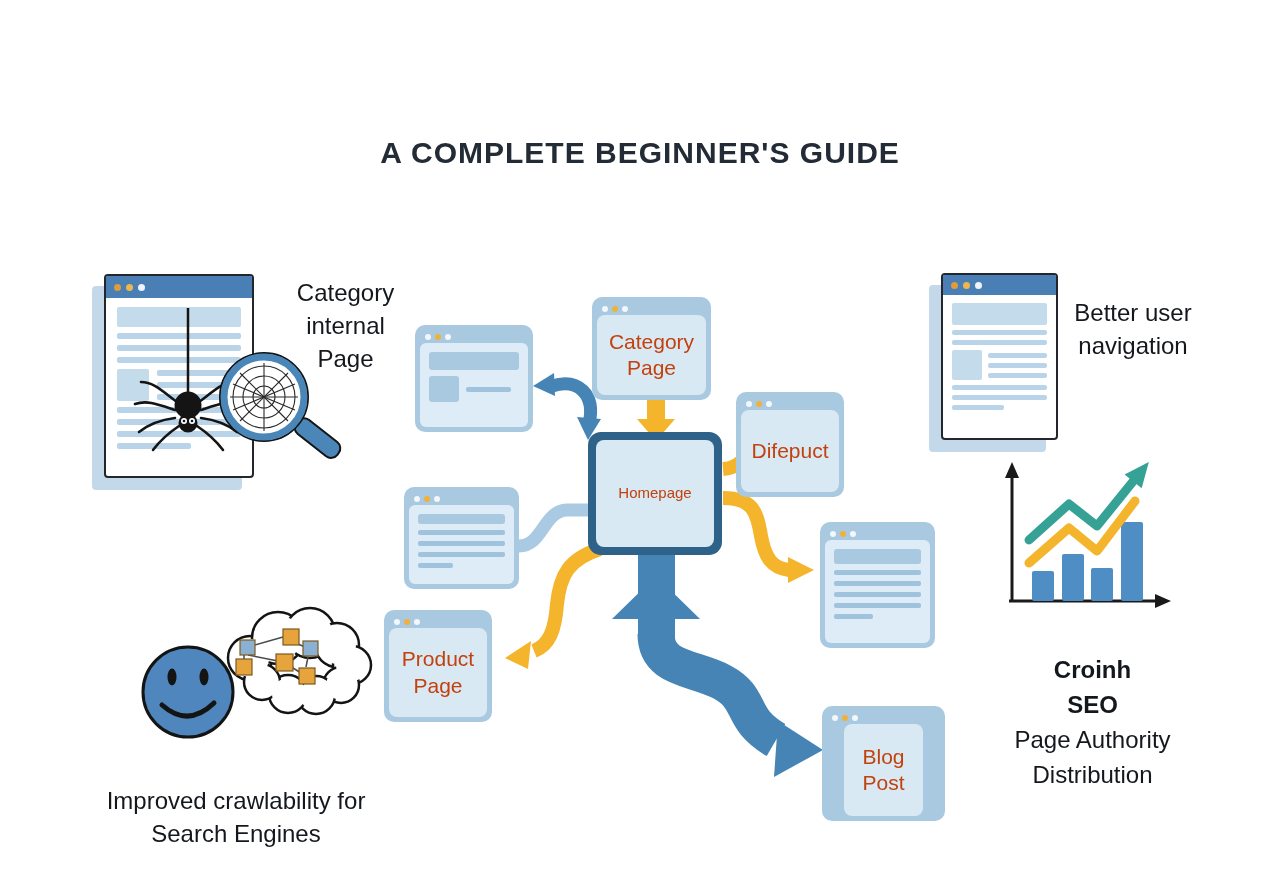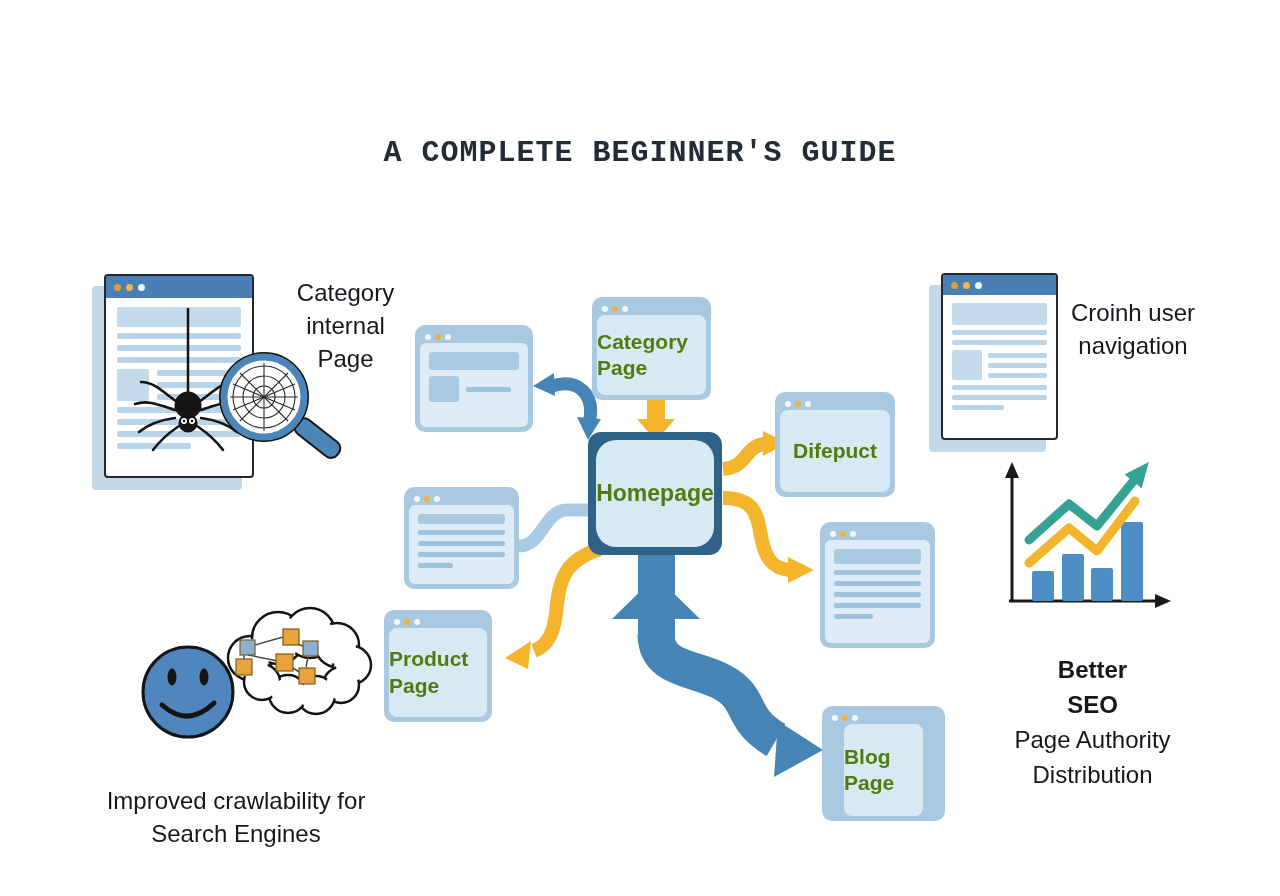--- a/index.html
+++ b/index.html
@@ -7,21 +7,21 @@
     --c-box_fill:#d9e9f4; --c-box_frame:#a9c9e1; --c-homepage_frame:#2e6288;
     --c-window_header_blue:#4a7fb5; --c-chart_bar_blue:#4e8ec4; --c-chart_teal:#36a295;
     --c-smiley_blue:#4e86bd; --c-ink:#1c222b;
   }
   html,body{margin:0;padding:0;background:#fff;}
   .canvas{position:relative;width:1280px;height:896px;background:#ffffff;overflow:hidden;
           font-family:"Liberation Sans",sans-serif;color:var(--c-ink);}
   .title{position:absolute;top:66px;left:0;width:100%;text-align:center;font-size:43px;
          font-weight:700;letter-spacing:1px;color:#222b36;margin:0;}
   .subtitle{position:absolute;top:136px;left:0;width:100%;text-align:center;font-size:30px;
-         font-weight:700;letter-spacing:1px;color:#222b36;margin:0;font-family:Liberation Mono, monospace;}
+         font-weight:700;letter-spacing:1px;color:#222b36;margin:0;}
   .caption{position:absolute;text-align:center;color:#14181d;font-size:24px;line-height:33px;}
   .caption .b{font-weight:700;}
   
   .shadow{position:absolute;background:#c3d9ea;border-radius:4px;}
   .bwin{position:absolute;background:#fff;border:2px solid #23272b;border-radius:4px;box-sizing:border-box;}
   .bar{height:22px;background:var(--c-window_header_blue);display:flex;align-items:center;gap:5px;padding:0 8px;}
   .dot{width:7px;height:7px;border-radius:50%;}
   .d1{background:#e09b3a;} .d2{background:#ecb84e;} .d3{background:#eef4f9;}
   .content{padding:9px 11px;display:flex;flex-direction:column;gap:6px;overflow:hidden;height:calc(100% - 42px);}
   .ln{height:6px;background:#b9d4e8;border-radius:2px;}
@@ -31,24 +31,24 @@
   
   .thumb,.node{position:absolute;background:var(--c-box_frame);border-radius:10px;padding:5px;box-sizing:border-box;}
   .tbar{height:13px;display:flex;gap:4px;align-items:center;padding:0 5px;}
   .tdot{width:6px;height:6px;border-radius:50%;}
   .td1{background:#f2f7fb;} .td2{background:#f0b13c;} .td3{background:#f2f7fb;}
   .tcontent{background:#ddecf6;border-radius:6px;height:calc(100% - 13px);box-sizing:border-box;
             padding:9px;display:flex;flex-direction:column;gap:6px;overflow:hidden;}
   .tln{height:5px;background:#9fc3dd;border-radius:2px;}
   .tblk{background:#a9c9e1;border-radius:3px;}
   .node .ncontent{background:var(--c-box_fill);border-radius:8px;height:calc(100% - 13px);box-sizing:border-box;
-            display:flex;align-items:center;justify-content:center;
-            font-weight:700;font-size:21px;color:#4d7c0f;line-height:1.25;}
+            display:flex;align-items:center;justify-content:center;text-align:center;
+            font-weight:400;font-size:21px;color:#c2410c;line-height:1.25;}
   .node.homepage{background:var(--c-homepage_frame);border-radius:13px;padding:8px;}
-  .node.homepage .ncontent{height:100%;font-size:23px;border-radius:20px;}
+  .node.homepage .ncontent{height:100%;font-size:15px;border-radius:8px;}
   .overlay{position:absolute;left:0;top:0;pointer-events:none;}
   .abs{position:absolute;}
   
   .st-blue{stroke:var(--c-arrow_blue);} .f-blue{fill:var(--c-arrow_blue);}
   .st-yellow{stroke:var(--c-accent_yellow);} .f-yellow{fill:var(--c-accent_yellow);}
   .st-pale{stroke:var(--c-pale_blue);}
   .st-teal{stroke:var(--c-chart_teal);} .f-teal{fill:var(--c-chart_teal);}
   .f-bar{fill:var(--c-chart_bar_blue);}
   .st-ink{stroke:#1a1a1a;} .f-ink{fill:#1a1a1a;}
 </style>
@@ -151,21 +151,21 @@
           <div class="ln" style="height:5px;"></div>
         </div>
       </div>
       <div class="ln" style="height:5px;"></div>
       <div class="ln" style="height:5px;"></div>
       <div class="ln" style="height:5px;width:55%;"></div>
     </div>
   </div>
 
   <div class="caption" style="left:1063px;top:296px;width:140px;">
-    <div>Croinh user</div>
+    <div>Better user</div>
     <div>navigation</div>
   </div>
 
   <div class="thumb" style="left:415px;top:325px;width:118px;height:107px;">
     <div class="tbar">
       <span class="tdot td1"></span>
       <span class="tdot td2"></span>
       <span class="tdot td3"></span>
     </div>
     <div class="tcontent">
@@ -247,21 +247,21 @@
       <span class="tdot td2"></span>
       <span class="tdot td3"></span>
     </div>
     <div class="ncontent">Category Page</div>
   </div>
 
   <div class="node homepage" style="left:588px;top:432px;width:134px;height:123px;">
     <div class="ncontent">Homepage</div>
   </div>
 
-  <div class="node" style="left:775px;top:392px;width:120px;height:105px;">
+  <div class="node" style="left:736px;top:392px;width:108px;height:105px;">
     <div class="tbar">
       <span class="tdot td1"></span>
       <span class="tdot td2"></span>
       <span class="tdot td3"></span>
     </div>
     <div class="ncontent">Difepuct</div>
   </div>
 
   <div class="node" style="left:384px;top:610px;width:108px;height:112px;">
     <div class="tbar">
@@ -271,21 +271,21 @@
     </div>
     <div class="ncontent">Product Page</div>
   </div>
 
   <div class="node" style="left:822px;top:706px;width:123px;height:115px;">
     <div class="tbar">
       <span class="tdot td1"></span>
       <span class="tdot td2"></span>
       <span class="tdot td3"></span>
     </div>
-    <div class="ncontent" style="width:70%;margin:0 auto;">Blog Page</div>
+    <div class="ncontent" style="width:70%;margin:0 auto;">Blog Post</div>
   </div>
 
   <svg id="seo-chart" class="abs" style="left:990px;top:443px;" width="200" height="180" viewBox="0 0 200 180">
     <g>
       <line x1="22" y1="30" x2="22" y2="159" class="st-ink" stroke-width="3"></line>
       <line x1="19" y1="158" x2="172" y2="158" class="st-ink" stroke-width="3"></line>
       <polygon points="22,19 15,35 29,35" class="f-ink"></polygon>
       <polygon points="181,158 165,151 165,165" class="f-ink"></polygon>
     </g>
     <g id="chart-series">
@@ -293,21 +293,21 @@
         <rect x="72" y="111" width="22" height="47" rx="2" class="f-bar"></rect>
         <rect x="101" y="125" width="22" height="33" rx="2" class="f-bar"></rect>
         <rect x="131" y="79" width="22" height="79" rx="2" class="f-bar"></rect>
         <polyline points="39,120 79,85 107,108 145,58" class="st-yellow" stroke-width="9" fill="none" stroke-linecap="round" stroke-linejoin="round"></polyline>
         <polyline points="39,97 79,61 107,83 145,36" class="st-teal" stroke-width="9" fill="none" stroke-linecap="round" stroke-linejoin="round"></polyline>
         <polygon points="-3,-11 22,0 -3,11" transform="translate(145,36) rotate(-51.044092162241114)" class="f-teal"></polygon>
       </g>
   </svg>
 
   <div class="caption" style="left:985px;top:652px;width:215px;line-height:35px;">
-    <div class="b">Better</div>
+    <div class="b">Croinh</div>
     <div class="b">SEO</div>
     <div>Page Authority</div>
     <div>Distribution</div>
   </div>
 
   <svg class="abs" style="left:100px;top:585px;" width="290" height="235" viewBox="0 0 290 235">
     <g>
       <g fill="#ffffff" stroke="#141414" stroke-width="2.5">
         <circle cx="150" cy="73" r="22"></circle>
           <circle cx="178" cy="53" r="26"></circle>

